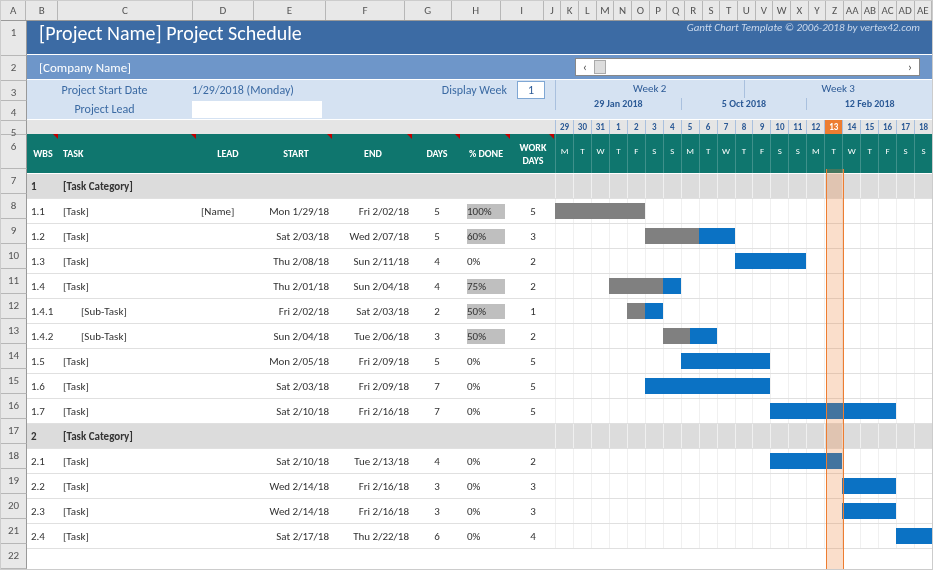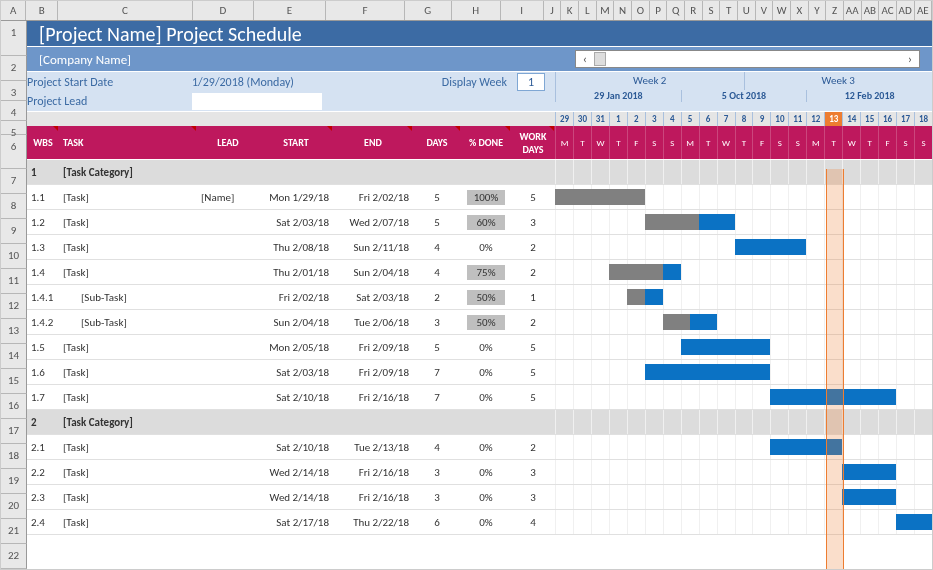--- a/index.html
+++ b/index.html
@@ -3,59 +3,59 @@
 <meta charset="utf-8">
 <style>
 *{box-sizing:border-box;margin:0;padding:0}
 body{font-family:Calibri,Arial,sans-serif;font-size:12px;color:#333;background:#fff;overflow:hidden}
 .sheet{width:933px;height:570px;position:relative;border:1px solid #ccc}
 .colhdr{display:flex;background:#e8e8e8;border-bottom:1px solid #999;height:20px}
 .colhdr div{border-right:1px solid #b7b7b7;text-align:center;line-height:19px;color:#555;font-size:11px}
 .rowhdrs{position:absolute;left:0;top:20px;width:26px}
 .rowhdrs div{height:25px;border-bottom:1px solid #b7b7b7;border-right:1px solid #999;background:#e8e8e8;text-align:center;line-height:24px;color:#555;font-size:11px}
 .body{position:absolute;left:26px;top:20px;right:0;bottom:0}
-.title-row{height:26px;background:#3c6ba4;color:#fff;display:flex;align-items:center;padding:0 12px;border-bottom:1px solid #fff}
+.title-row{height:34px;background:#3c6ba4;color:#fff;display:flex;padding:0 12px;border-bottom:1px solid #fff}
 .title-row .title{font-size:20px;font-weight:300}
 .title-row .credit{margin-left:auto;font-style:italic;font-size:11px;color:#c9d8ec}
 .company-row{height:25px;background:#6e96c9;color:#fff;display:flex;align-items:center;padding:0 12px;font-size:13px;border-bottom:1px solid #fff}
 .company-row .scroll{margin-left:auto;display:flex;align-items:center;background:#fff;border:1px solid #888;height:18px;width:345px}
 .company-row .scroll .arr{width:18px;text-align:center;color:#555;line-height:16px}
 .company-row .scroll .thumb{width:12px;height:14px;background:#ddd;border:1px solid #aaa}
 .company-row .scroll .track{flex:1}
 .meta{height:40px;background:#d5e2f2;display:flex;border-bottom:1px solid #fff}
 .meta-left{display:flex;flex-direction:column;justify-content:center;gap:0;flex:0 0 528px}
 .meta-left .line{display:flex;align-items:center;height:20px}
-.meta-left .lbl{width:165px;text-align:left;color:#3b6aa3;font-size:12px;padding-right:10px}
+.meta-left .lbl{width:165px;text-align:center;color:#3b6aa3;font-size:12px;padding-right:10px}
 .meta-left .val{color:#3b6aa3;font-size:12px}
 .meta-left .input{width:130px;height:17px;background:#fff;border:none}
 .meta-left .dw{margin-left:auto;padding-right:10px;color:#3b6aa3;font-size:12px;display:flex;align-items:center;gap:10px}
 .meta-left .dw .num{width:28px;height:18px;background:#fff;border:1px solid #7fa7d4;text-align:center;line-height:16px;color:#2c5a96}
 .cal{flex:1;display:flex;flex-direction:column}
 .cal .weeks{display:flex;height:18px}
 .cal .weeks div{flex:1;border-left:1px solid #a9c0de;text-align:center;font-size:11px;color:#2c5a96;line-height:18px}
 .cal .dates{display:flex;height:12px}
 .cal .dates div{flex:1;border-left:1px solid #a9c0de;text-align:center;font-size:10px;font-weight:bold;color:#2c5a96;line-height:12px}
 .daynums{height:14px;background:#e5e5e5;display:flex}
 .daynums .spacer{flex:0 0 528px}
 .daynums .nums{flex:1;display:flex}
 .daynums .nums div{flex:1;border-left:1px solid #a9c0de;text-align:center;font-size:9px;color:#2c5a96;line-height:14px;font-weight:bold}
-.hdr{height:34px;background:#be185d;color:#fff;display:flex;border-bottom:1px solid #fff}
+.hdr{height:40px;background:#0f766e;color:#fff;display:flex;border-bottom:1px solid #fff}
 .hdr .c{font-size:10px;font-weight:bold;display:flex;align-items:center;padding:0 4px;position:relative;text-align:center;justify-content:center}
 .hdr .c .ri{position:absolute;top:0;right:1px;width:0;height:0;border-left:5px solid transparent;border-top:5px solid #c00000}
 .hdr .cal-days{display:flex;flex:1}
 .hdr .cal-days div{flex:1;border-left:1px solid rgba(255,255,255,.2);text-align:center;font-size:9px;line-height:34px}
 .rows{}
 .row{height:25px;display:flex;border-bottom:1px solid #e0e0e0;align-items:center;font-size:11px}
 .row.cat{background:#dcdcdc;font-weight:bold}
 .row .c{padding:0 4px;overflow:hidden;white-space:nowrap}
 .row .gantt{flex:1;display:flex;height:100%;position:relative;align-items:center}
 .row .gantt .day{flex:1;border-left:1px solid #f0f0f0;height:100%}
 .row .gantt .bar{position:absolute;height:16px;background:#0b72c4}
 .row .gantt .bar .done{height:100%;background:#808080}
-.pct{display:inline-block;padding:1px 0;text-align:center;width:38px}
+.pct{display:inline-block;padding:1px 0;text-align:left;width:38px}
 .pct.fill{background:#bfbfbf}
 .today{position:absolute;top:148px;bottom:0;width:18.1px;background:rgba(237,125,49,.25);border-left:1px solid #ed7d31;border-right:1px solid #ed7d31;pointer-events:none}
 .wA{flex:0 0 32px}.wB{flex:0 0 138px}.wC{flex:0 0 62px}.wD{flex:0 0 74px;text-align:right}.wE{flex:0 0 80px;text-align:right}.wF{flex:0 0 48px;text-align:center}.wG{flex:0 0 50px;text-align:center}.wH{flex:0 0 44px;text-align:center}
 .rowhdrs .r1{height:35px}.rowhdrs .r2{height:25px}.rowhdrs .r3{height:20px}.rowhdrs .r4{height:20px}.rowhdrs .r5{height:14px}.rowhdrs .r6{height:34px}
 </style>
 </head>
 <body>
 
 <div class="sheet">
   <div class="colhdr" id="colhdr">
@@ -111,20 +111,21 @@
       <div>17</div>
       <div>18</div>
       <div>19</div>
       <div>20</div>
       <div>21</div>
       <div>22</div>
     </div>
   <div class="body">
     <div class="title-row">
       <span class="title">[Project Name] Project Schedule</span>
+      <span class="credit">Gantt Chart Template © 2006-2018 by vertex42.com</span>
     </div>
     <div class="company-row">
       <span>[Company Name]</span>
       <div class="scroll">
         <span class="arr">‹</span>
         <span class="thumb"></span>
         <span class="track"></span>
         <span class="arr">›</span>
       </div>
     </div>

